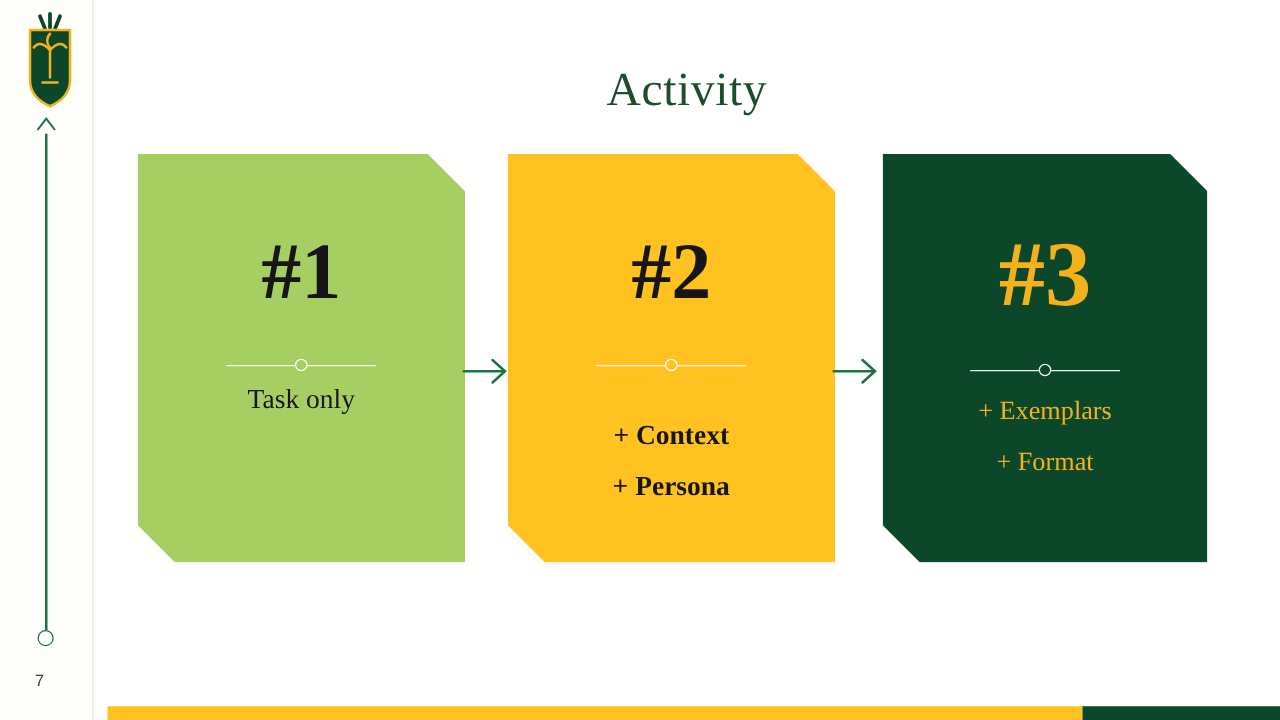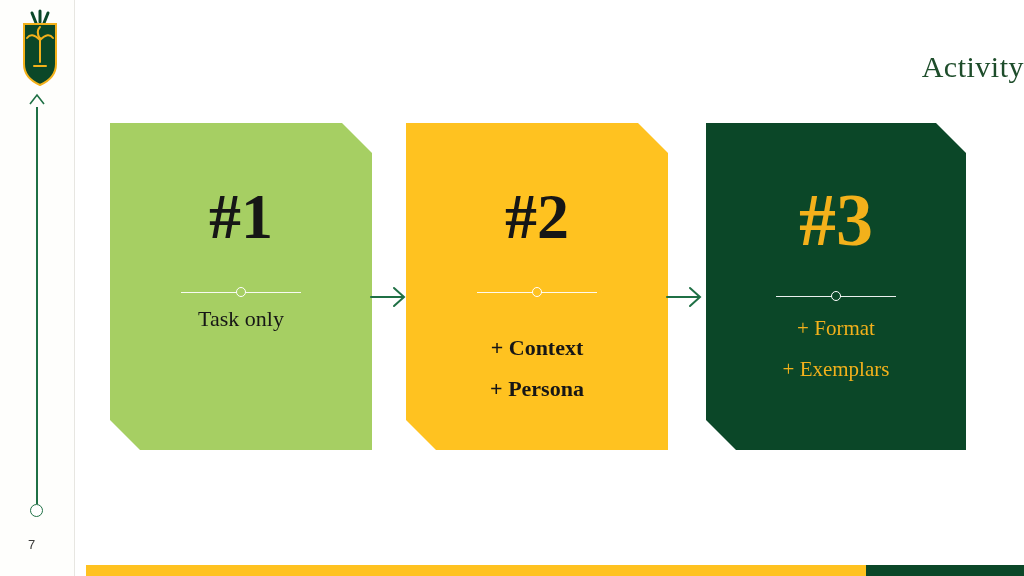--- a/index.html
+++ b/index.html
@@ -21,22 +21,22 @@
   .lg-shield{fill:var(--logo-green);stroke:var(--logo-gold);stroke-width:2;}
   .lg-gold{stroke:var(--logo-gold);stroke-width:2;fill:none;stroke-linecap:round;}
   .lg-top{stroke:var(--logo-green);stroke-width:3;fill:none;stroke-linecap:round;}
   .tl-line{position:absolute;left:36px;top:107px;width:1.5px;height:397px;background:var(--arrow);}
   .tl-arrowhead{position:absolute;left:28px;top:93px;}
   .tl-arrowhead path{stroke:var(--arrow);stroke-width:1.6;fill:none;}
   .tl-circle{position:absolute;left:30px;top:504px;width:13px;height:13px;border:1.6px solid var(--arrow);border-radius:50%;background:#fff;}
   .page-number{position:absolute;left:28px;top:537px;font-family:"Liberation Sans",sans-serif;font-size:13px;color:var(--page-number-text);}
 
   
-  .title{position:absolute;top:50px;left:75px;right:0;text-align:right;
-    font-size:30px;color:var(--title-text);letter-spacing:.5px;}
+  .title{position:absolute;top:50px;left:75px;right:0;text-align:center;
+    font-size:38px;color:var(--title-text);letter-spacing:.5px;}
 
   
   .card{
     position:absolute;top:123px;height:327px;display:flex;flex-direction:column;align-items:center;
     clip-path:polygon(0 0, calc(100% - 30px) 0, 100% 30px, 100% 100%, 30px 100%, 0 calc(100% - 30px));
   }
   .card1{left:110px;width:262px;background:var(--card1-bg);padding-top:48px;}
   .card2{left:406px;width:262px;background:var(--card2-bg);padding-top:48px;}
   .card3{left:706px;width:260px;background:var(--card3-bg);padding-top:50px;}
 
@@ -122,21 +122,21 @@
   <path d="M2 13 H33 M25 4 L35 13 L25 22"></path>
 </svg>
 
 <div class="card card3">
   <div class="card-number">#3</div>
   <div class="divider">
     <span class="div-line"></span>
     <span class="div-circle"></span>
   </div>
   <div class="card-lines">
+    <div>+ Exemplars</div>
     <div>+ Format</div>
-    <div>+ Exemplars</div>
   </div>
 </div>
 
 <div class="footer">
   <div class="footer-gold"></div>
   <div class="footer-green"></div>
 </div>
 
 </body></html>

